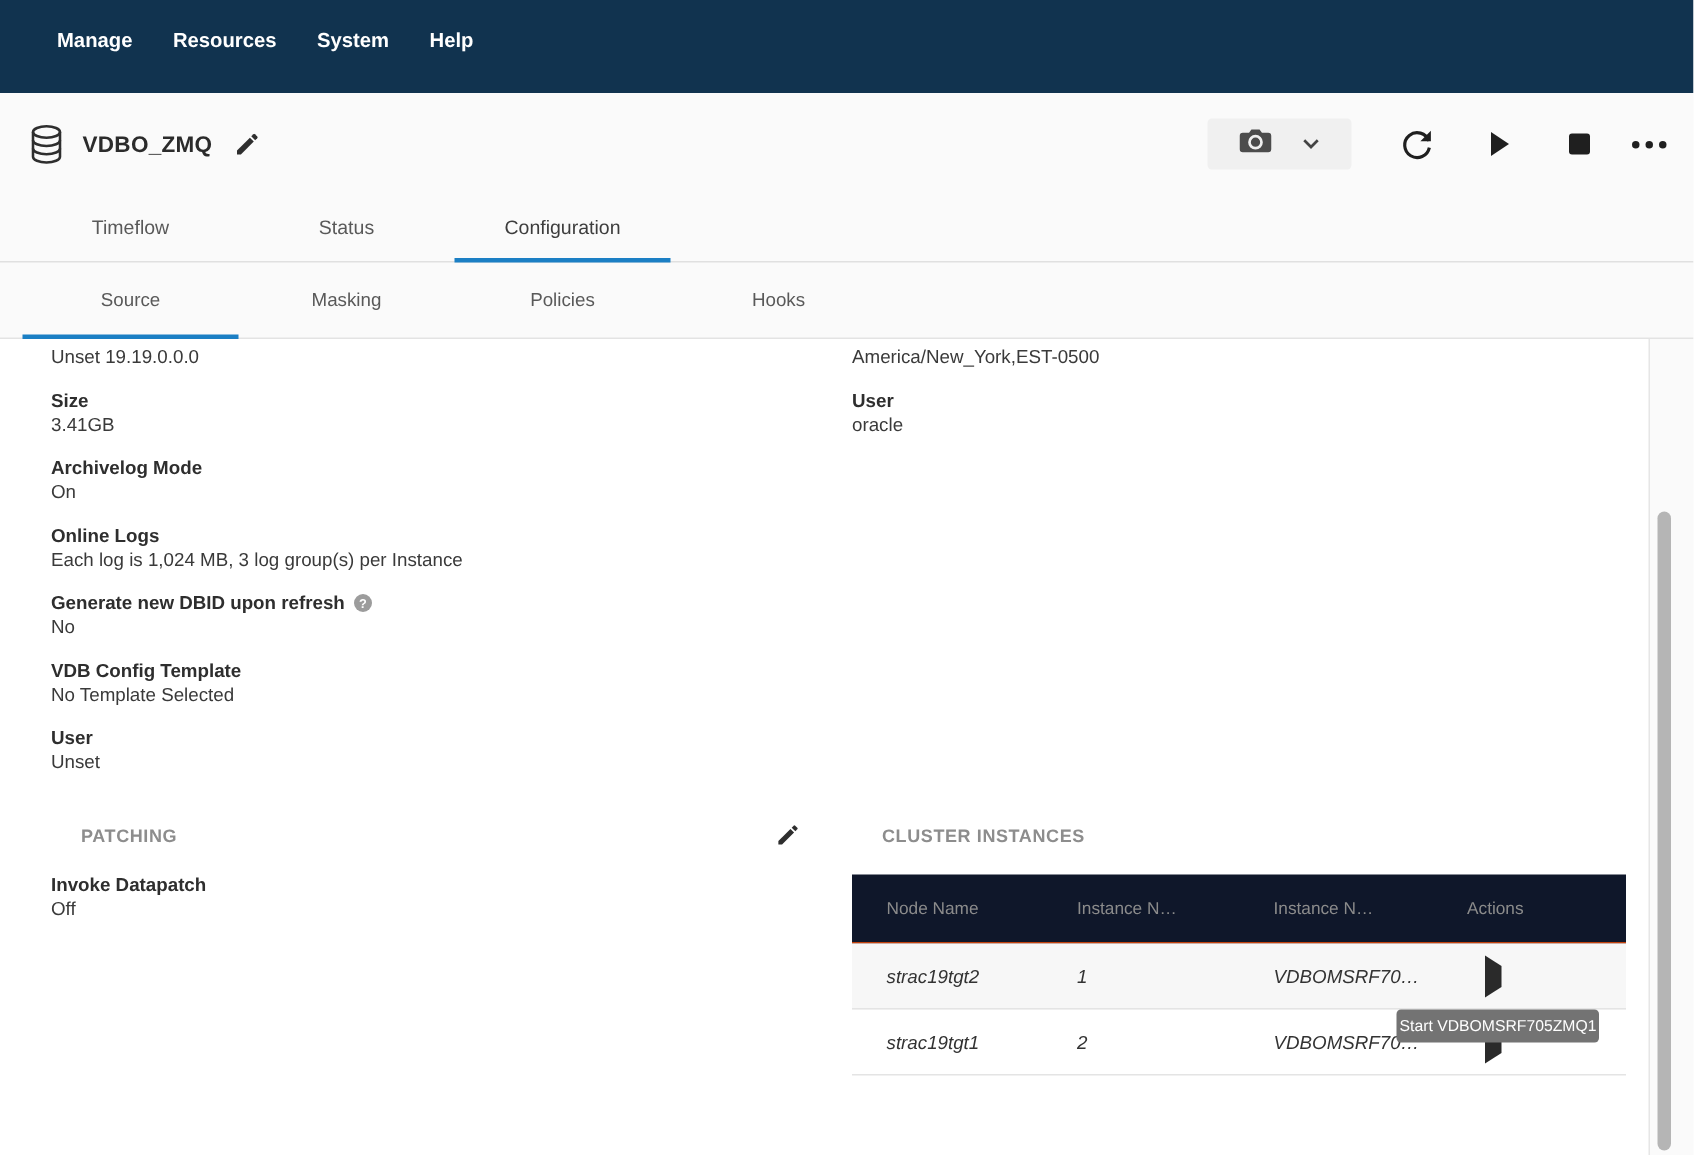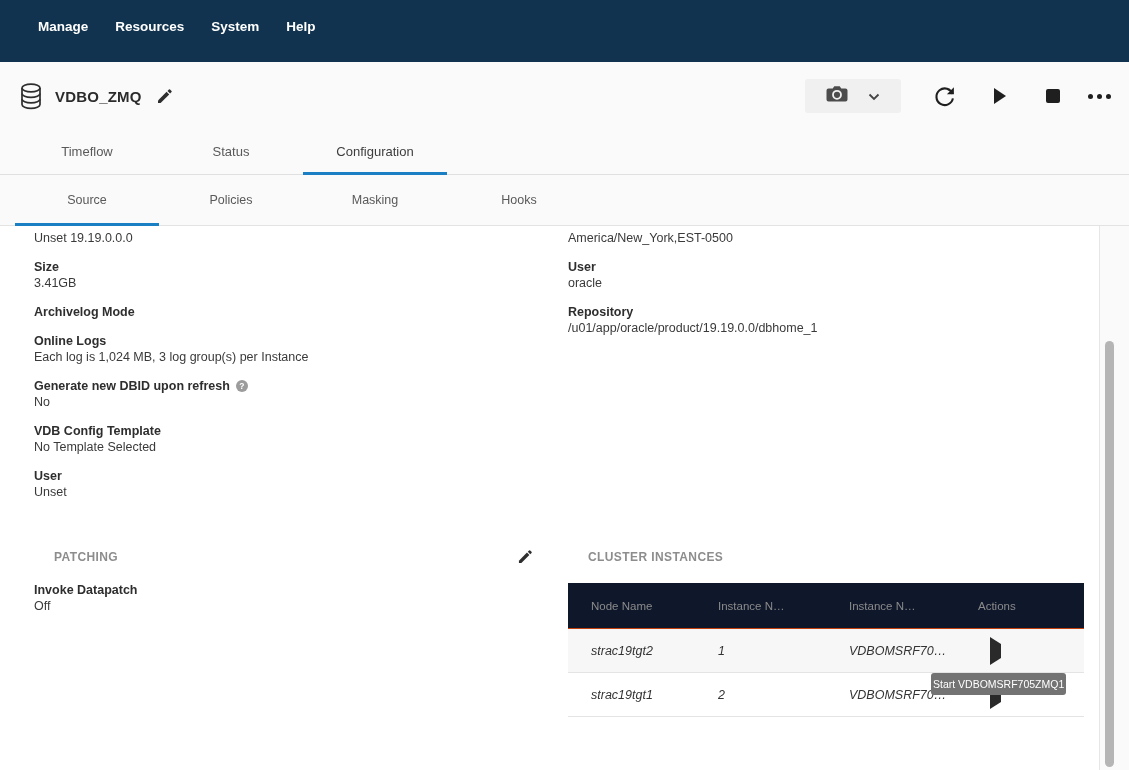--- a/index.html
+++ b/index.html
@@ -265,36 +265,37 @@
   </div>
 </div>
 
 <div class="tabs-row">
   <div class="tab">Timeflow</div>
   <div class="tab">Status</div>
   <div class="tab active">Configuration</div>
 </div>
 <div class="subtabs-row">
   <div class="subtab active">Source</div>
+  <div class="subtab">Masking</div>
   <div class="subtab">Policies</div>
-  <div class="subtab">Masking</div>
   <div class="subtab">Hooks</div>
 </div>
 
 <div class="content">
 
   <div class="col-left">
     <div class="partial-value">Unset 19.19.0.0.0</div>
 
     <div class="field">
       <div class="flabel">Size</div>
       <div class="fvalue">3.41GB</div>
     </div>
     <div class="field">
       <div class="flabel">Archivelog Mode</div>
+      <div class="fvalue">On</div>
     </div>
     <div class="field">
       <div class="flabel">Online Logs</div>
       <div class="fvalue">Each log is 1,024 MB, 3 log group(s) per Instance</div>
     </div>
     <div class="field">
       <div class="flabel">
         <span>Generate new DBID upon refresh</span><span class="help-icon">?</span>
       </div>
       <div class="fvalue">No</div>
@@ -307,24 +308,20 @@
       <div class="flabel">User</div>
       <div class="fvalue">Unset</div>
     </div>
   </div>
 
   <div class="col-right">
     <div class="partial-value">America/New_York,EST-0500</div>
     <div class="field">
       <div class="flabel">User</div>
       <div class="fvalue">oracle</div>
-    </div>
-    <div class="field">
-      <div class="flabel">Repository</div>
-      <div class="fvalue">/u01/app/oracle/product/19.19.0.0/dbhome_1</div>
     </div>
   </div>
 
   <div class="section-patching">
     <div class="section-head">
       <span class="section-title">PATCHING</span>
       <span class="section-edit">
         <svg width="14" height="14" viewBox="0 0 15 15">
           <path d="M1 11.4 L9.6 2.8 L12.2 5.4 L3.6 14 H1 Z" fill="#2e2e2e"></path>
           <path d="M10.5 1.9 L11.9 0.5 a0.8 0.8 0 0 1 1.1 0 L14.5 2 a0.8 0.8 0 0 1 0 1.1 L13.1 4.5 Z" fill="#2e2e2e"></path>

